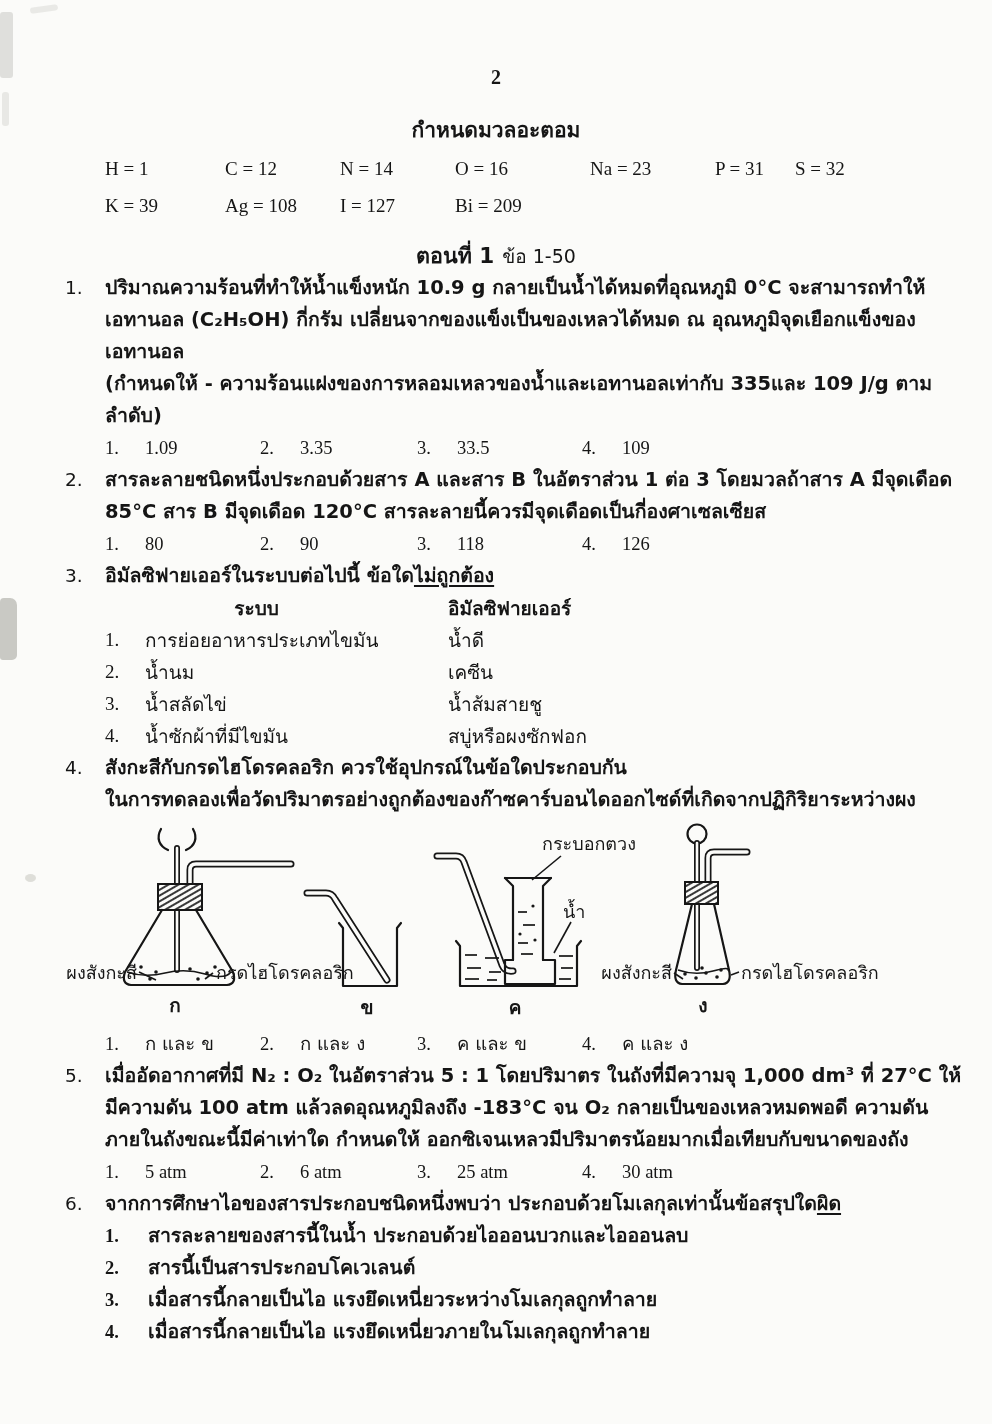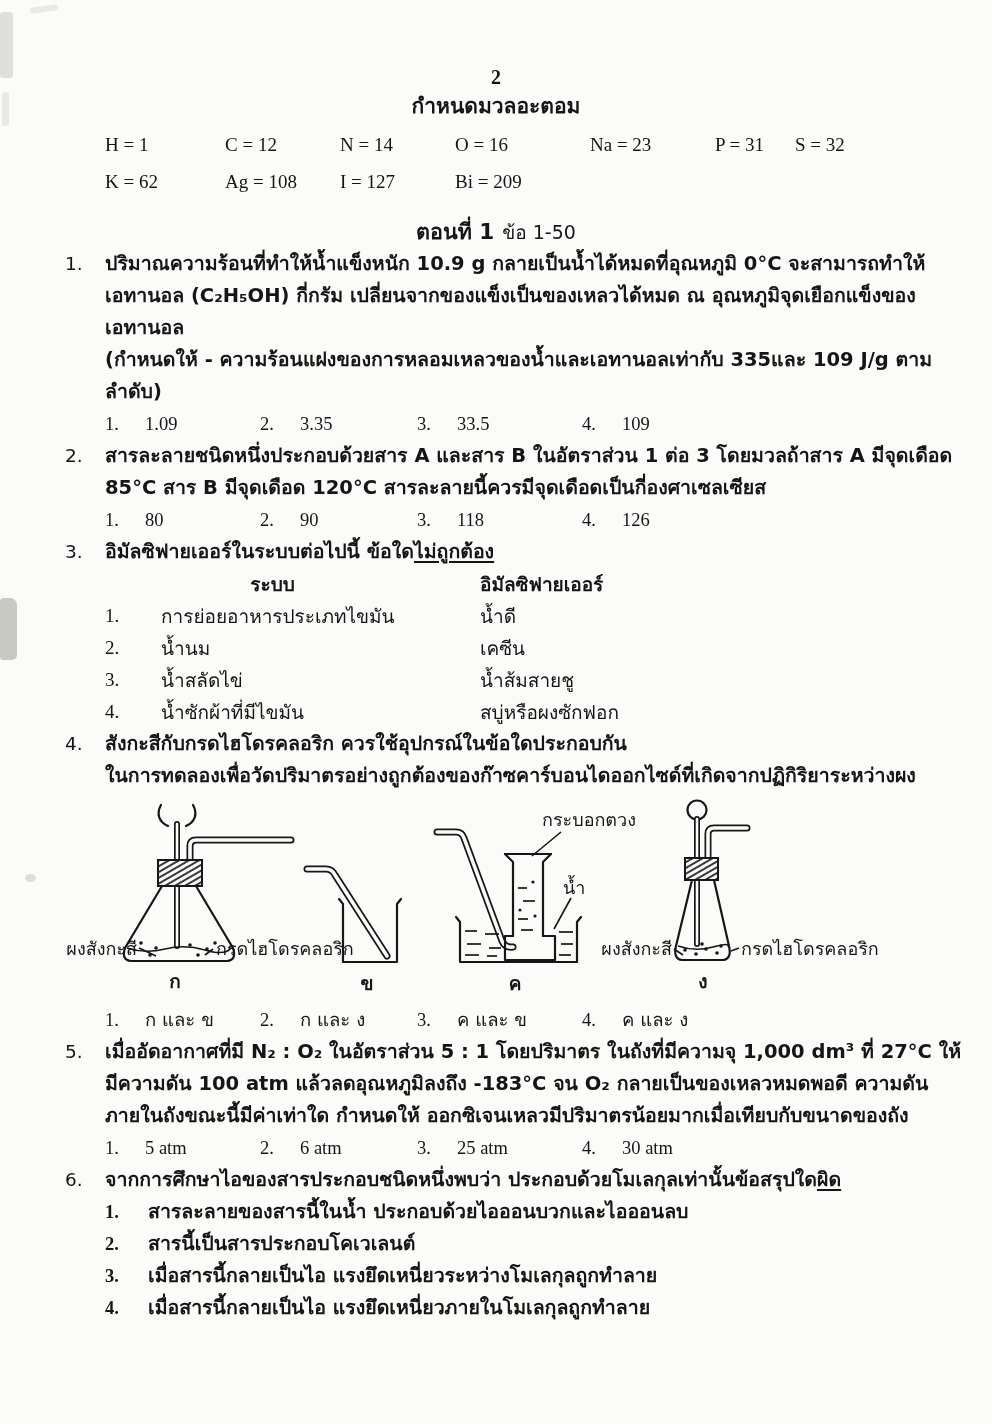--- a/index.html
+++ b/index.html
@@ -14,40 +14,40 @@
   .serif{font-family:"Liberation Serif","DejaVu Serif",serif;}
   
   .artifact{position:absolute;pointer-events:none;}
   .a1{left:0;top:12px;width:13px;height:66px;background:#c9c9c4;opacity:.55;border-radius:3px;}
   .a2{left:2px;top:92px;width:7px;height:34px;background:#dcdcd7;opacity:.6;border-radius:3px;}
   .a3{left:0;top:598px;width:17px;height:62px;background:#aeaea8;opacity:.65;border-radius:4px 7px 5px 3px;}
   .a4{left:25px;top:874px;width:11px;height:8px;background:#d2d2cc;opacity:.7;border-radius:50%;}
   .a5{left:30px;top:6px;width:28px;height:6px;background:#d8d8d3;opacity:.5;border-radius:3px;transform:rotate(-8deg);}
 
   .pageno{margin-top:66px;text-align:center;font-size:20px;font-weight:700;}
-  .mass-title{text-align:center;font-size:21px;font-weight:700;}
+  .mass-title{margin-top:24px;text-align:center;font-size:21px;font-weight:700;}
   .masses{position:relative;height:74px;margin-top:12px;font-size:19px;padding-left:12px;}
   .masses span{position:absolute;white-space:nowrap;}
   .section-head{margin-top:6px;text-align:center;font-size:19px;}
   .section-head .part{font-size:21.5px;font-weight:700;margin-right:8px;}
 
   .content{padding:0 58px 0 65px;}
   .q{display:flex;align-items:flex-start;}
   .qnum{width:40px;flex:0 0 40px;font-size:18.5px;line-height:32px;}
   .qbody{flex:1;min-width:0;}
   .line{line-height:32px;font-size:19.5px;font-weight:700;white-space:nowrap;}
   .plain{font-weight:700;}
   .ul{text-decoration:underline;text-decoration-thickness:2px;text-underline-offset:3px;}
 
   .choices{display:grid;grid-template-columns:155px 157px 165px 1fr;font-weight:400;}
   .cn{display:inline-block;width:40px;font-size:18.5px;}
   .cv{font-size:18.5px;}
 
   .emultable{font-weight:400;}
-  .emultable .trow{display:grid;grid-template-columns:40px 303px auto;line-height:32px;font-size:19px;gap:16px;}
+  .emultable .trow{display:grid;grid-template-columns:40px 303px auto;line-height:32px;font-size:19px;}
   .emultable .thead{font-weight:700;}
   .emultable .thead .sys{text-align:center;padding-right:80px;}
 
   .figure-wrap{margin:6px 0 0 -50px;}
   svg text{font-size:18px;fill:#161616;}
   svg text.applbl{font-size:19px;font-weight:600;}
   .glass{stroke:#161616;stroke-width:2.2;fill:none;stroke-linejoin:round;stroke-linecap:round;}
   .thin{stroke:#161616;stroke-width:1.6;fill:none;}
   .tube-o{stroke:#161616;stroke-width:7;fill:none;stroke-linecap:round;stroke-linejoin:round;}
   .tube-i{stroke:#fbfbf9;stroke-width:3.6;fill:none;stroke-linecap:round;stroke-linejoin:round;}
@@ -70,21 +70,21 @@
 <div class="mass-title">กำหนดมวลอะตอม</div>
 
 <div class="masses serif">
   <span style="left:105px;top:0">H = 1</span>
   <span style="left:225px;top:0">C = 12</span>
   <span style="left:340px;top:0">N = 14</span>
   <span style="left:455px;top:0">O = 16</span>
   <span style="left:590px;top:0">Na = 23</span>
   <span style="left:715px;top:0">P = 31</span>
   <span style="left:795px;top:0">S = 32</span>
-  <span style="left:105px;top:37px">K = 62</span>
+  <span style="left:105px;top:37px">K = 39</span>
   <span style="left:225px;top:37px">Ag = 108</span>
   <span style="left:340px;top:37px">I = 127</span>
   <span style="left:455px;top:37px">Bi = 209</span>
 </div>
 
 <div class="section-head">
   <span class="part">ตอนที่ 1</span><span>ข้อ 1-50</span>
 </div>
 
 <div class="content">

